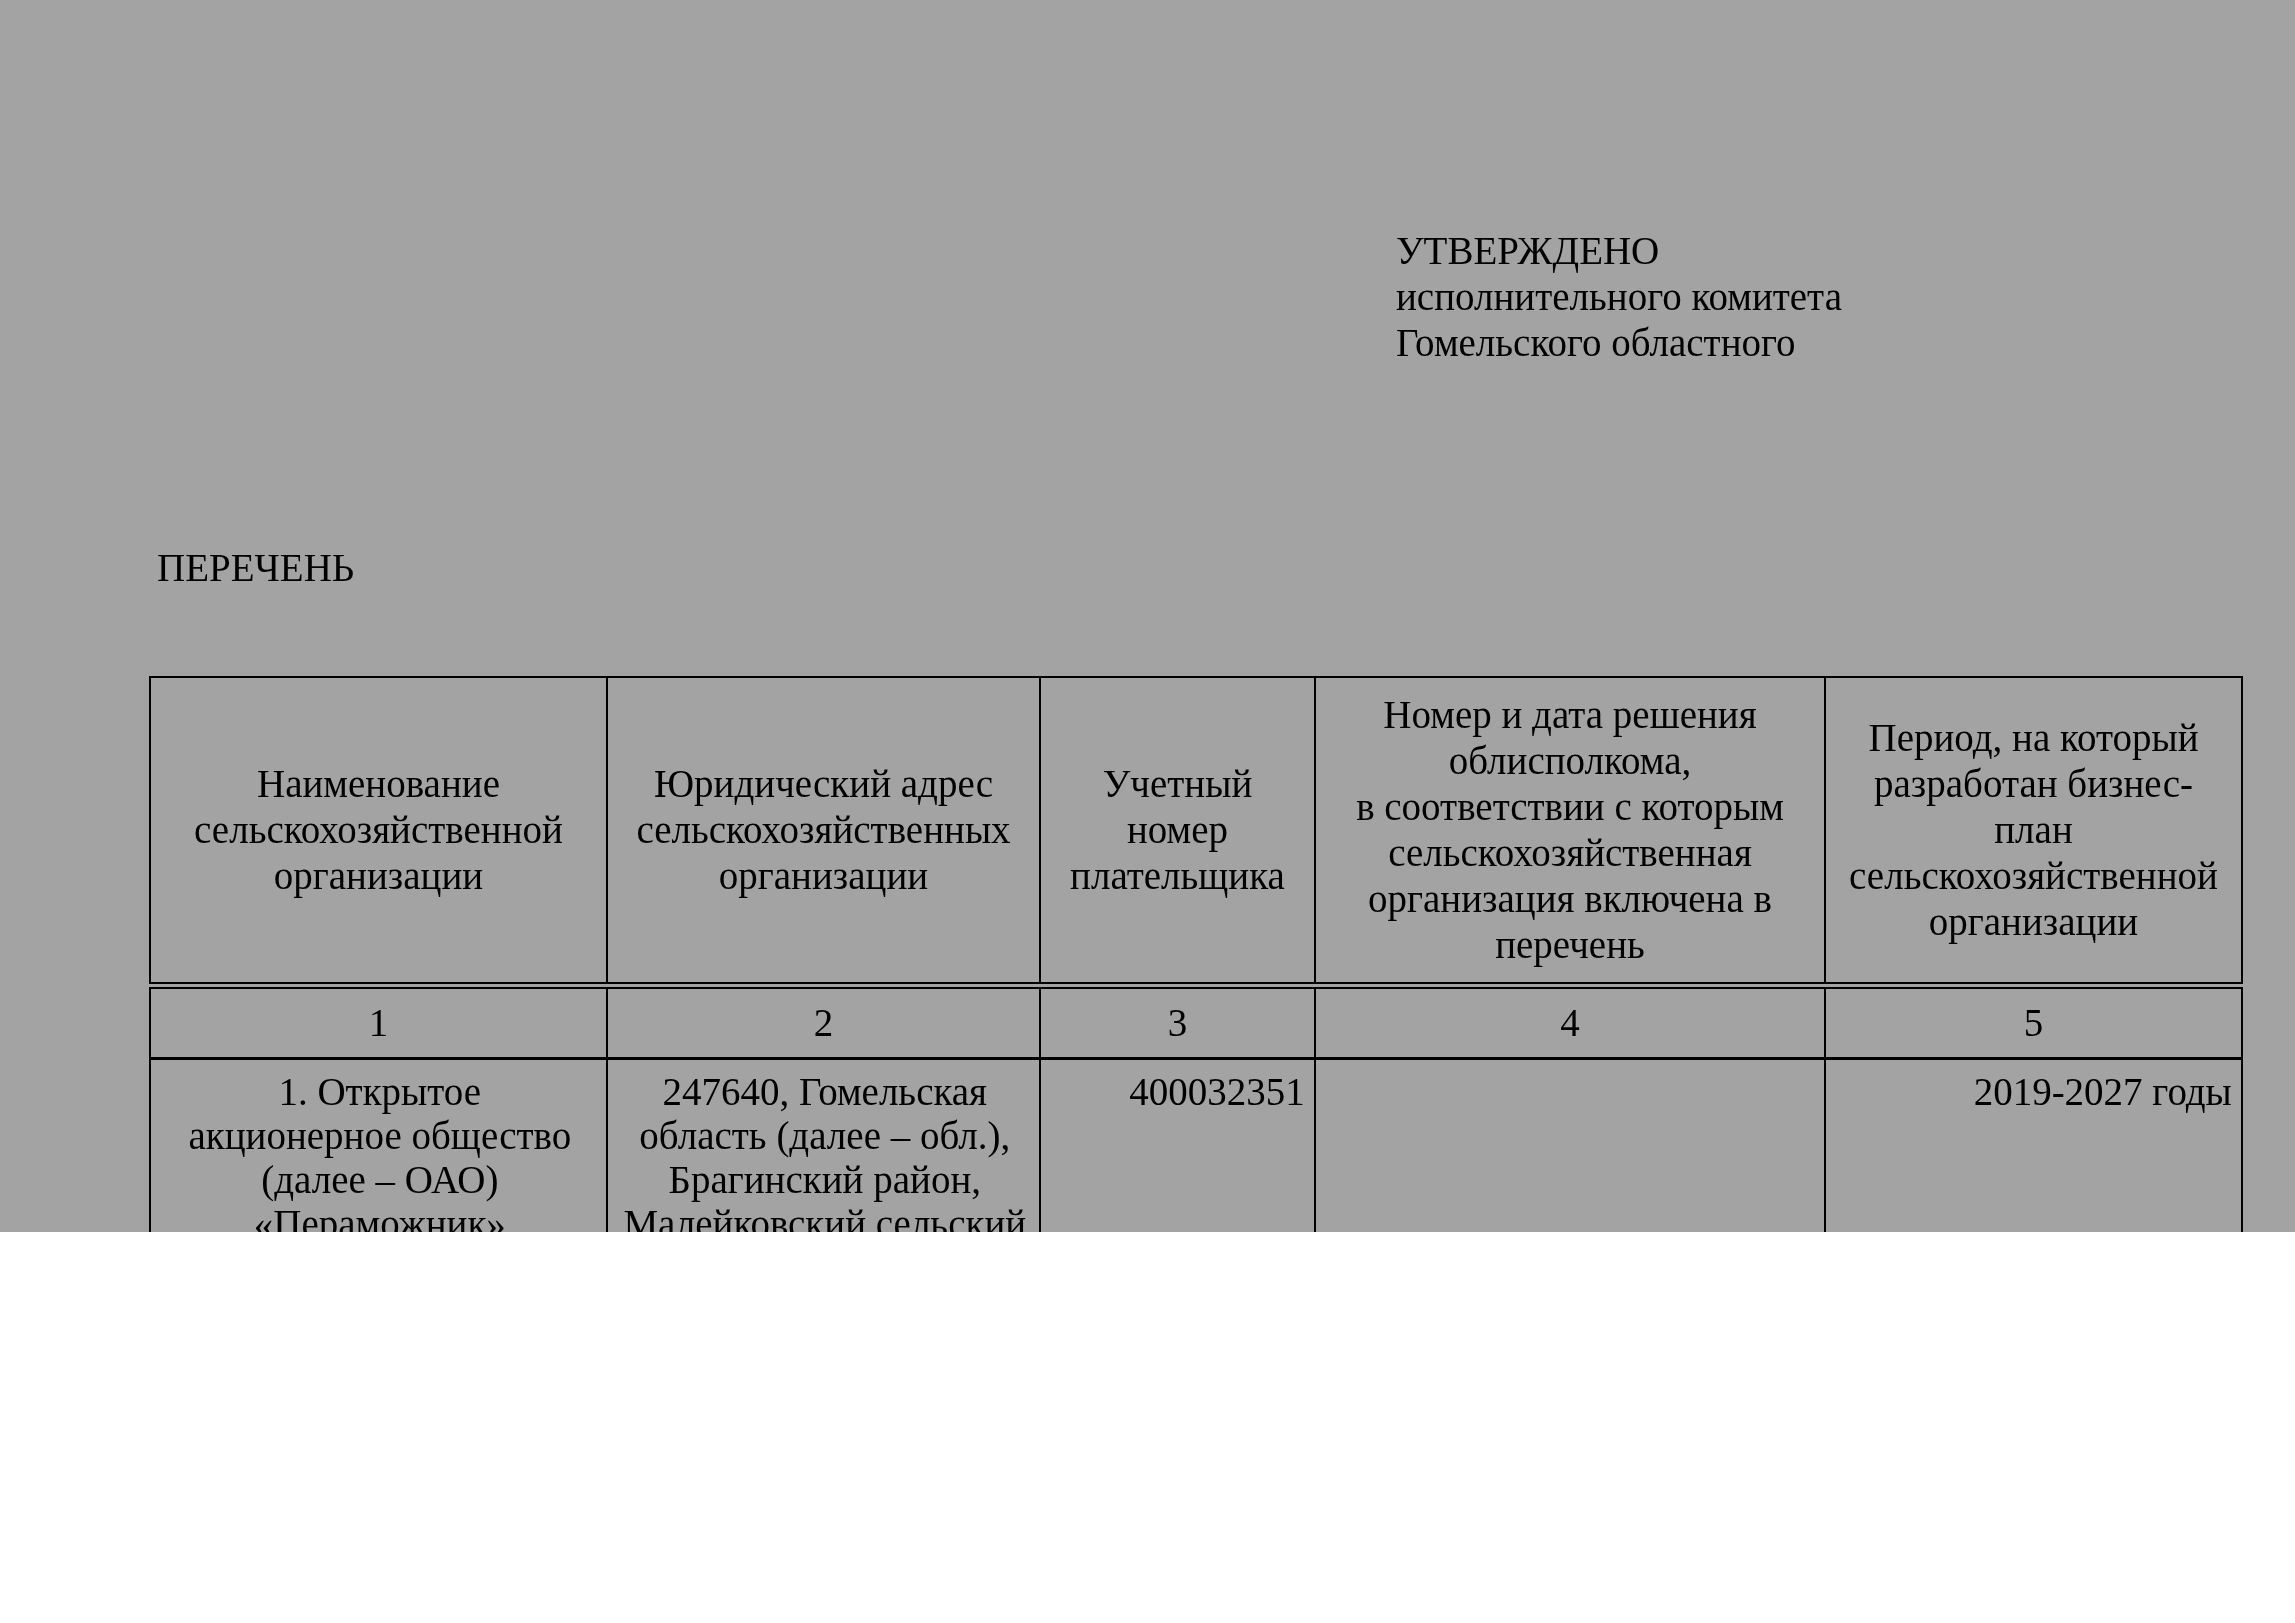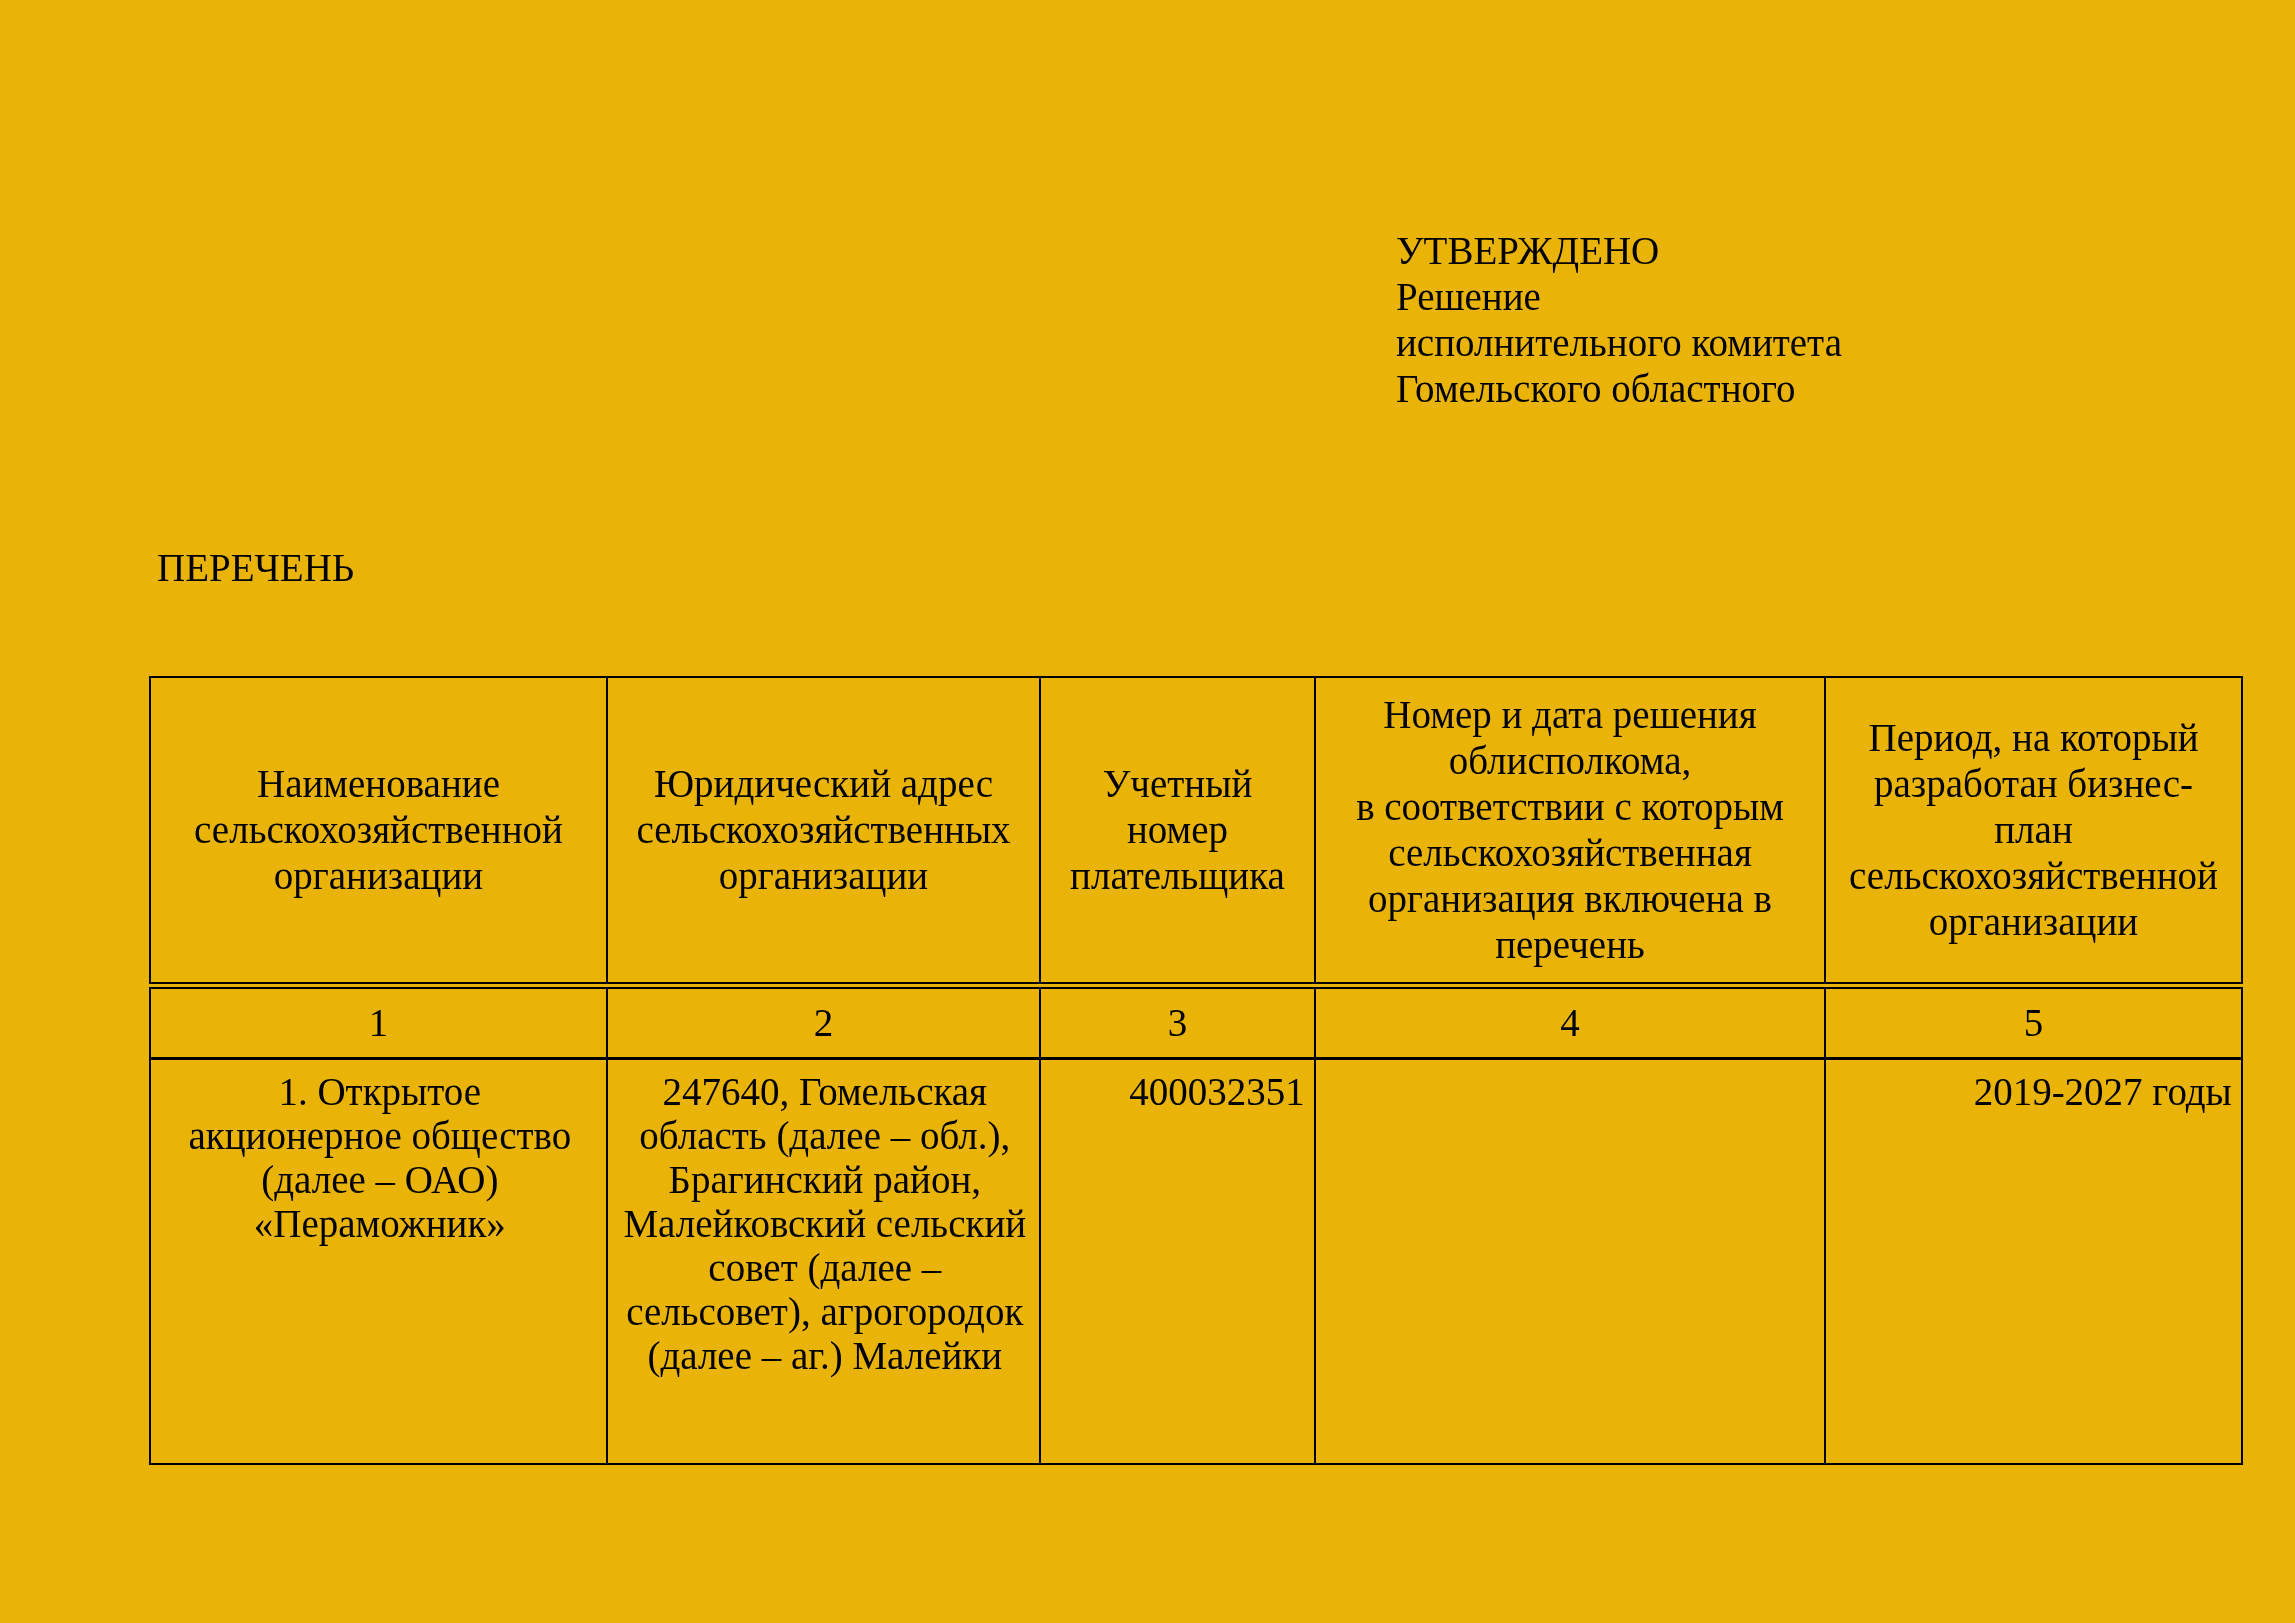--- a/index.html
+++ b/index.html
@@ -1,21 +1,21 @@
 <!DOCTYPE html>
 <html style="font-size:10.5px"><head>
 <meta charset="utf-8">
 <style>
   * { margin: 0; padding: 0; box-sizing: border-box; }
   html, body { background: #ffffff; }
   .page {
     position: relative;
     width: 2295px;
-    height: 1623px;
-    background: #eab308;
+    height: 1232px;
+    background: #a3a3a3;
     color: #000000;
     font-family: "Liberation Serif", "DejaVu Serif", serif;
     font-size: 39px;
     overflow: hidden;
   }
   .approval {
     position: absolute;
     left: 1396px;
     top: 228px;
     line-height: 46px;
@@ -67,21 +67,20 @@
   td.cell-left   { text-align: center; }
   td.cell-center { text-align: right; }
 </style>
 </head>
 <body>
 
 <div class="page">
 
   <div class="approval">
     <div>УТВЕРЖДЕНО</div>
-    <div>Решение</div>
     <div>исполнительного комитета</div>
     <div>Гомельского областного</div>
   </div>
 
   <div class="title-block">
     <div>ПЕРЕЧЕНЬ</div>
   </div>
 
   <table class="doc-table">
     <colgroup>

